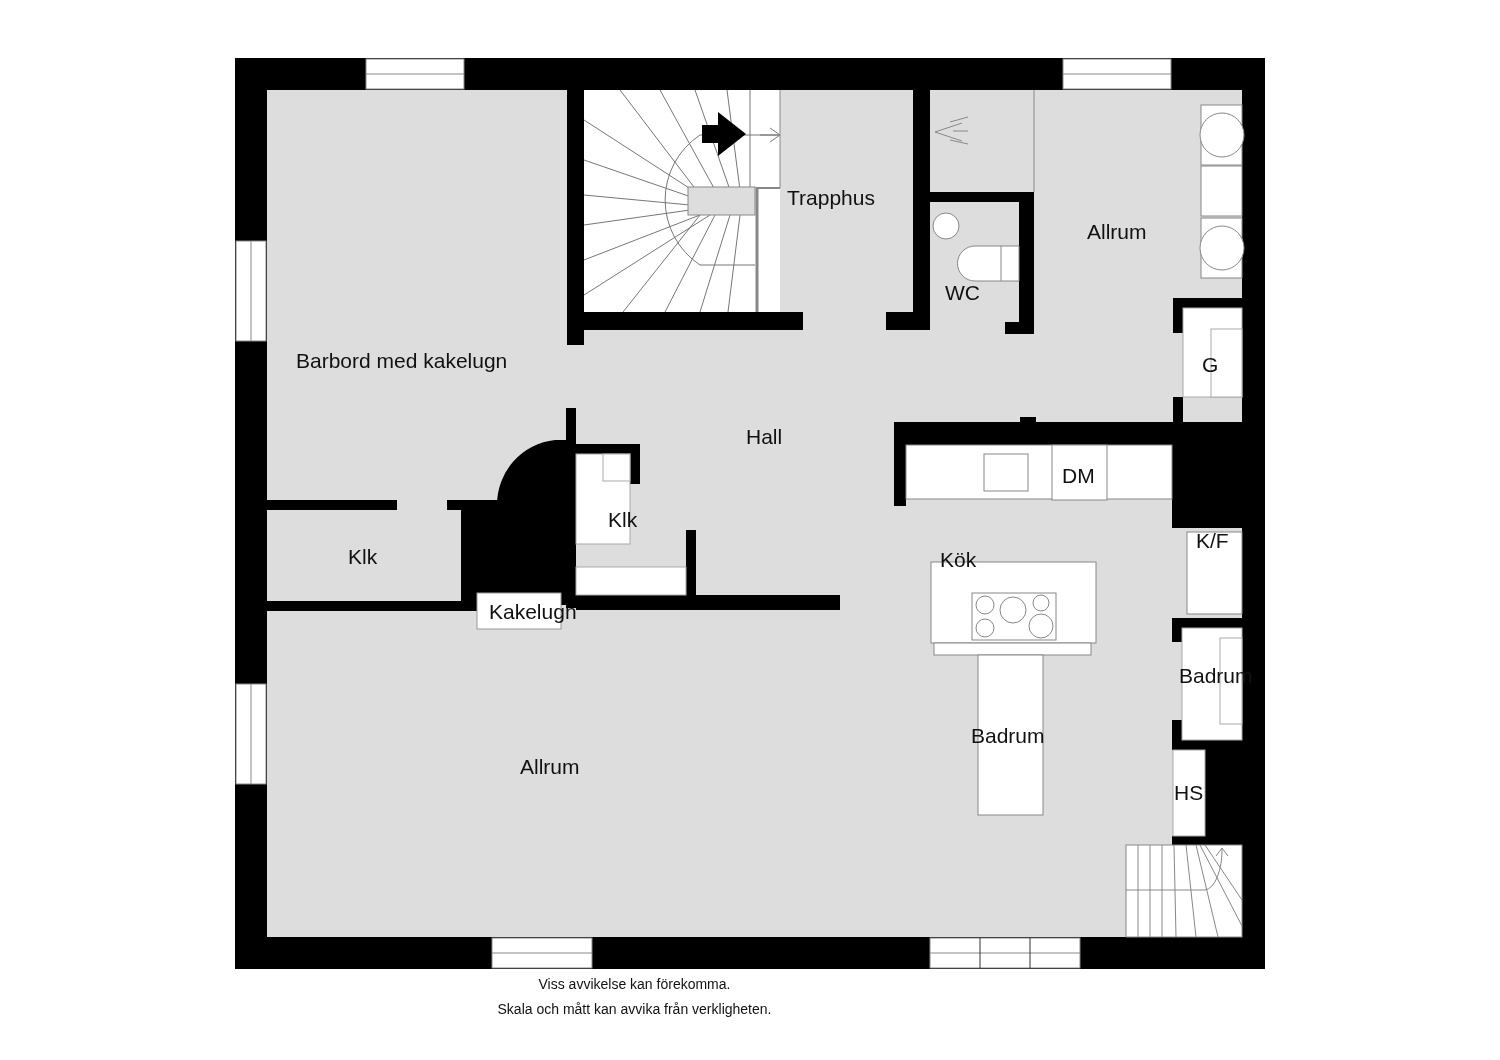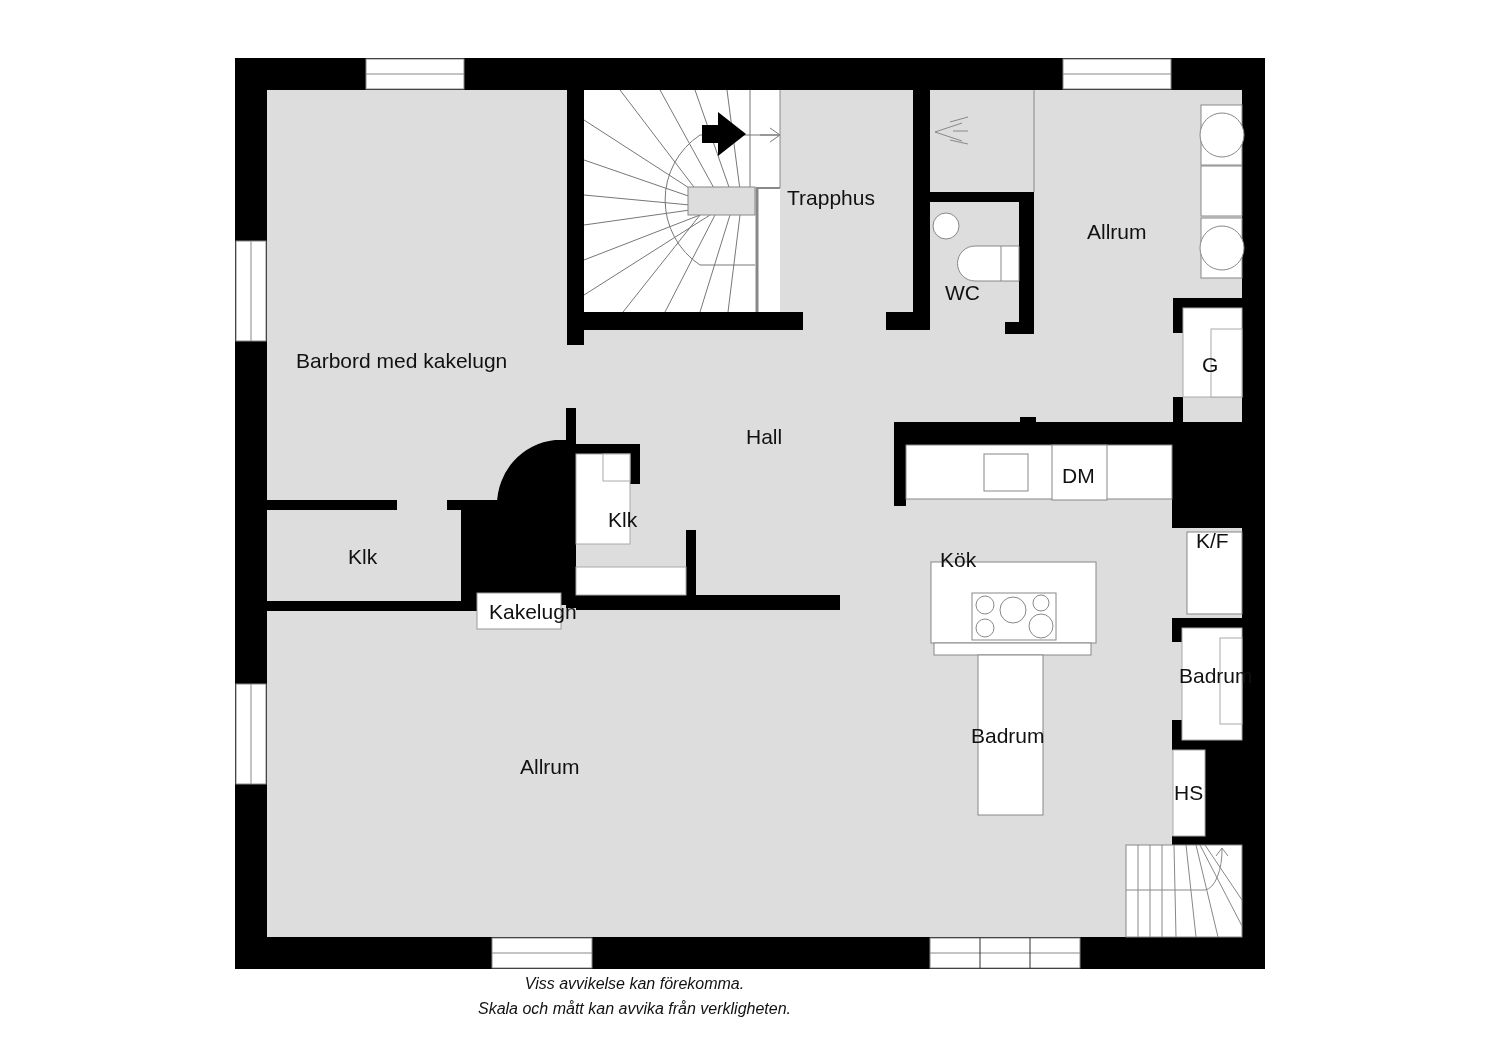--- a/index.html
+++ b/index.html
@@ -1,19 +1,19 @@
 <!DOCTYPE html>
 <html><head>
 <meta charset="utf-8">
 <style>
   html, body { margin: 0; padding: 0; background: #ffffff; }
   body { width: 1500px; height: 1060px; position: relative; overflow: hidden; font-family: "Liberation Sans", sans-serif; }
   #plan { position: absolute; left: 0; top: 0; width: 1500px; height: 1060px; }
   .room-label { position: absolute; font-family: Liberation Sans, sans-serif; font-size: 21px; color: #111; white-space: nowrap; line-height: 1; }
-  .footer { position: absolute; left: 0; width: 1269px; text-align: center; font-family: "Liberation Sans", sans-serif; font-size: 16px; color: #111; line-height: 16px; font-style: italic; }
+  .footer { position: absolute; left: 0; width: 1269px; text-align: center; font-family: "Liberation Sans", sans-serif; font-size: 14px; color: #111; line-height: 16px; }
   .footer.l1 { top: 976px; }
   .footer.l2 { top: 993px; margin-top: 8px; }
 </style>
 </head>
 <body>
 
 <svg id="plan" viewBox="0 0 1500 1060" xmlns="http://www.w3.org/2000/svg">
 
   <rect x="235" y="58" width="1030" height="911" fill="#dddddd"></rect>
 

